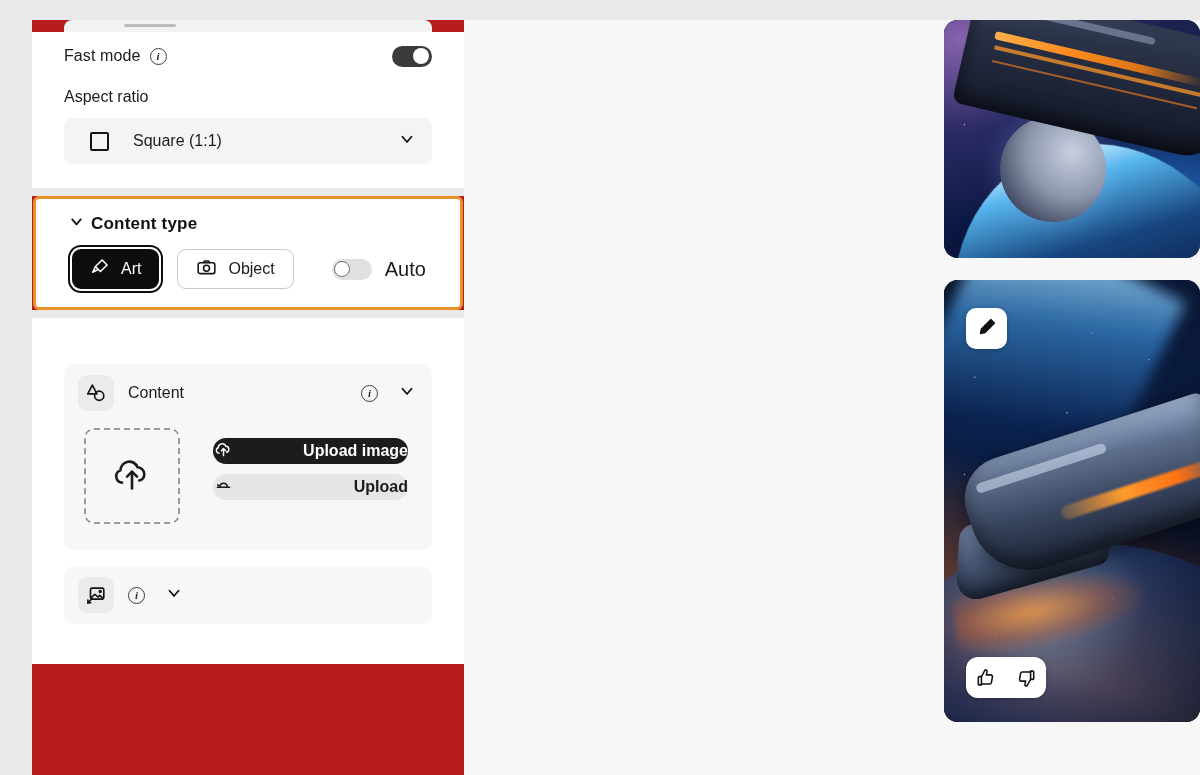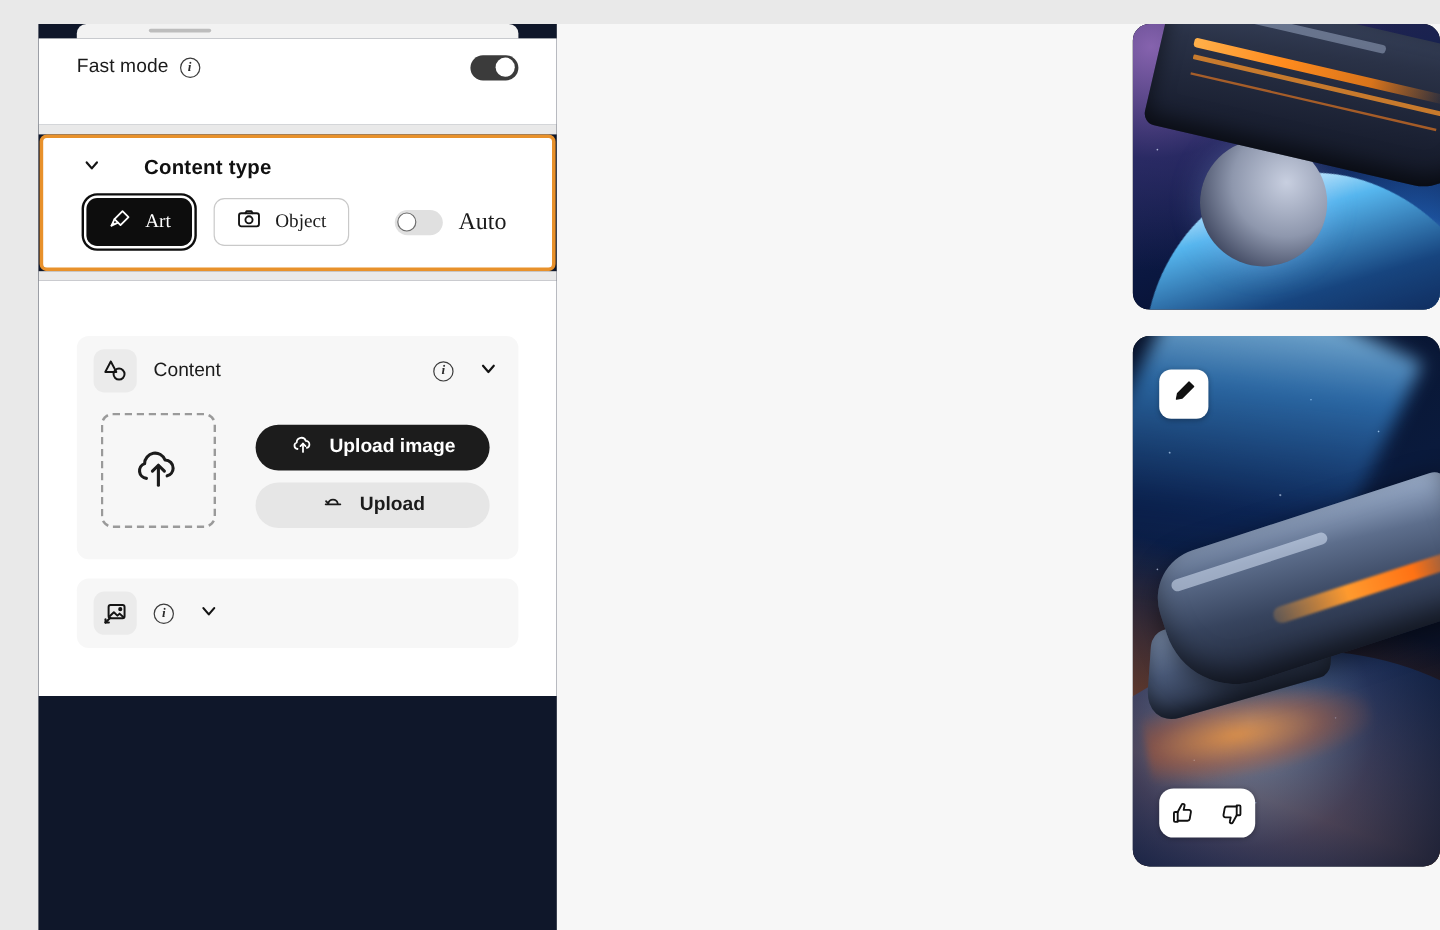--- a/index.html
+++ b/index.html
@@ -23,21 +23,21 @@
   }
   .top-gutter {
     position: absolute; left: 0; top: 0; width: 1200px; height: 20px;
     background: #e9e9e9;
   }
 
   
   .panel {
     position: absolute; left: 32px; top: 20px;
     width: 432px; height: 755px;
-    background: #0f172a;
+    background: #b91c1c;
     overflow: hidden;
   }
   .panel-scroll { position: relative; width: 432px; }
 
   .sliver {
     height: 12px; margin: 0 32px 0 32px;
     border-radius: 8px 8px 0 0;
     background: #f2f2f2;
     position: relative;
   }
@@ -91,25 +91,25 @@
 
   
   .section.highlight {
     border: 3px solid #e8912b;
     border-radius: 6px;
     margin: 0 1px;
     padding: 14px 32px 18px 32px;
     background: #fff;
   }
   .sec-head {
-    display: flex; align-items: center; gap: 35px;
+    display: flex; align-items: center; gap: 6px;
     font-size: 17px; font-weight: 700; color: #111; letter-spacing: .2px;
   }
 
-  .ct-row { display: flex; align-items: center; margin-top: 14px; gap: 14px; font-family: Liberation Serif, serif; }
+  .ct-row { display: flex; align-items: center; margin-top: 14px; gap: 14px; }
 
   .seg {
     height: 40px; border-radius: 9px; display: inline-flex; align-items: center;
     gap: 11px; padding: 0 18px; font-size: 16px; cursor: pointer; flex: none;
   }
   .seg.selected {
     background: #0d0d0d; color: #fff;
     box-shadow: 0 0 0 2px #fff, 0 0 0 4px #0d0d0d;
     margin: 0 4px;
   }
@@ -133,22 +133,22 @@
   .card-title { font-size: 16px; color: #1b1b1b; flex: 1; }
   .card-actions { display: flex; align-items: center; gap: 20px; }
 
   .card-body { display: flex; gap: 33px; padding: 6px 16px 26px 20px; align-items: flex-start; }
   .dropzone {
     width: 96px; height: 96px; border: 2px dashed #9a9a9a; border-radius: 10px;
     display: flex; align-items: center; justify-content: center; flex: none; cursor: pointer;
   }
   .btn-col { display: flex; flex-direction: column; gap: 10px; padding-top: 10px; }
   .btn {
-    height: 38px; border-radius: 19px; display: flex; align-items: center;
-    justify-content: center; gap: 12px; font-size: 16px; cursor: pointer; width: 195px;
+    height: 26px; border-radius: 19px; display: flex; align-items: center;
+    justify-content: space-between; gap: 12px; font-size: 16px; cursor: pointer; width: 195px;
   }
   .btn.primary { background: #1c1c1c; color: #fff; font-weight: 700; }
   .btn.secondary { background: #e6e6e6; color: #1b1b1b; font-weight: 700; }
 
   
   .img-col { position: absolute; left: 944px; top: 20px; width: 256px; }
   .thumb {
     width: 256px; border-radius: 14px; overflow: hidden; position: relative;
     background: #05070f;
   }
@@ -283,21 +283,31 @@
         <div class="row">
           <div class="row-label">
             <span>Fast mode</span>
             <span class="info-i">i</span>
           </div>
           <div class="toggle on">
             <span class="knob"></span>
           </div>
         </div>
 
-
+        <div class="field-label">Aspect ratio</div>
+
+        <div class="select">
+          <span class="sq-icon"></span>
+          <span class="select-text">Square (1:1)</span>
+          <span class="chev">
+            <svg width="18" height="18" viewBox="0 0 24 24" fill="none" stroke="#141414" stroke-width="2.4" stroke-linecap="round" stroke-linejoin="round">
+                <polyline points="6 9 12 16 18 9"></polyline>
+              </svg>
+          </span>
+        </div>
 
         <div style="height:24px"></div>
       </div>
 
       <div class="divider"></div>
 
       <div class="section highlight">
         <div class="sec-head">
           <span>
             <svg width="17" height="17" viewBox="0 0 24 24" fill="none" stroke="#141414" stroke-width="2.6" stroke-linecap="round" stroke-linejoin="round">

